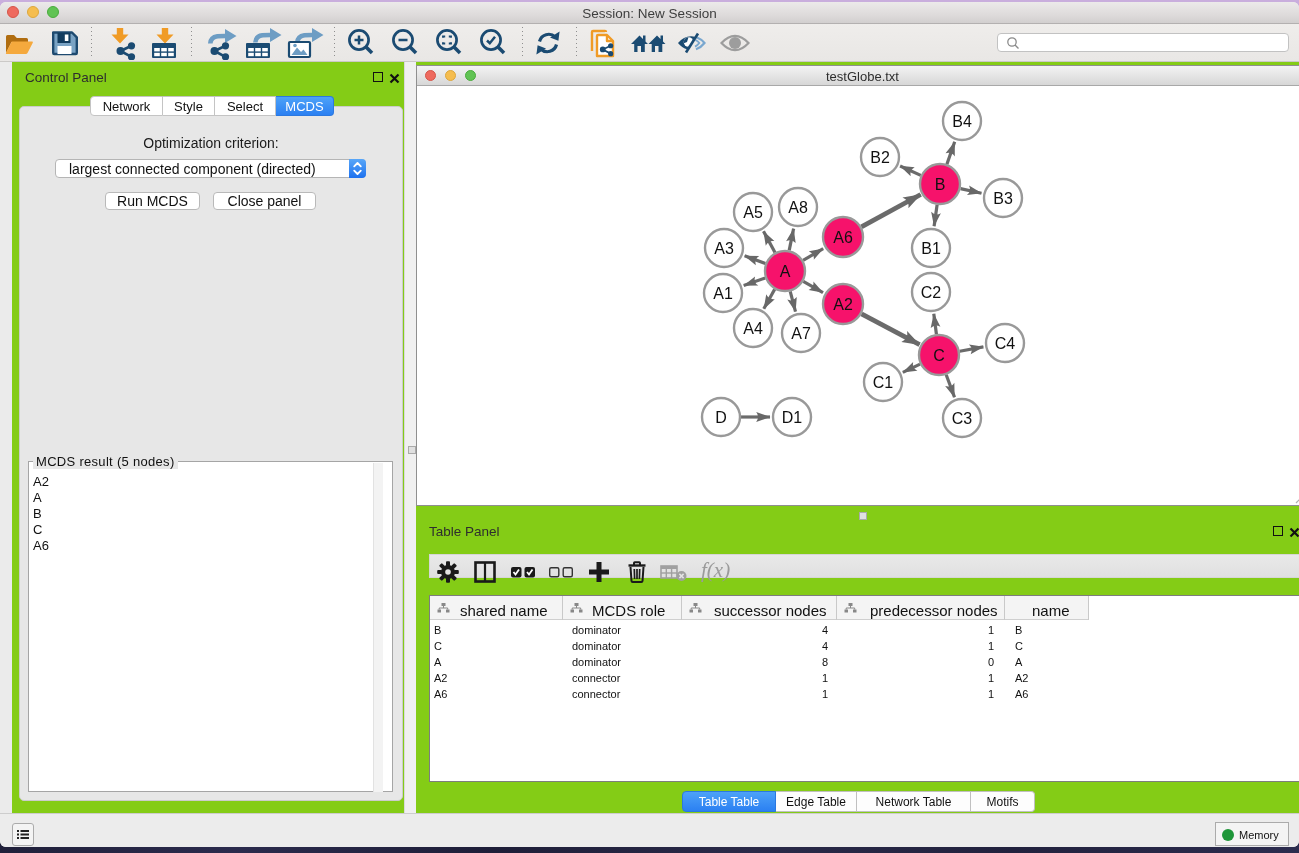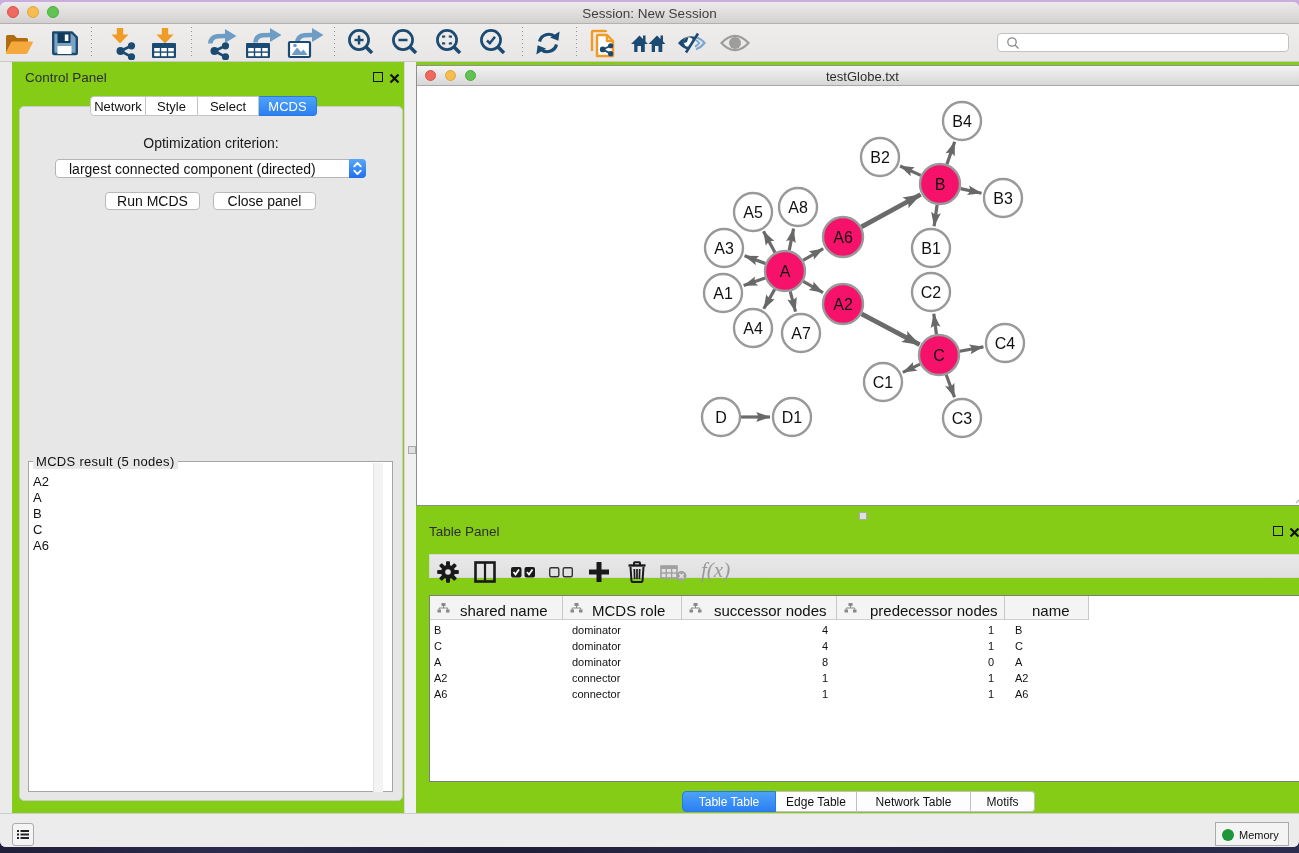--- a/index.html
+++ b/index.html
@@ -248,21 +248,21 @@
     </div>
   </div>
   <div id="main">
     <div id="cp-title">Control Panel</div>
     <div class="paneico-box" style="left:361px; top:10px;"></div>
     <div style="position:absolute;left:377px;top:8px;width:11px;height:11px"><svg width="11" height="11" viewBox="0 0 11 11">
           <path d="M1.5 1.5 L9.5 9.5 M9.5 1.5 L1.5 9.5" stroke="#111" stroke-width="2.2"></path>
         </svg></div>
     <div id="cp-body"></div>
     <div id="cp-tabs">
-      <div class="seg first" style="width:56px">Network</div>
+      <div class="seg first" style="width:73px">Network</div>
       <div class="seg" style="width:52px">Style</div>
       <div class="seg" style="width:61px">Select</div>
       <div class="seg last sel" style="width:58px">MCDS</div>
     </div>
     <div id="combo">
       <div class="cb-text">largest connected component (directed)</div>
       <div class="cb-btn">
         <svg width="17" height="19" viewBox="0 0 17 19">
           <path d="M5.2 7.4 L8.5 4 L11.8 7.4" fill="none" stroke="#fff" stroke-width="1.8" stroke-linecap="round" stroke-linejoin="round"></path>
           <path d="M5.2 11.6 L8.5 15 L11.8 11.6" fill="none" stroke="#fff" stroke-width="1.8" stroke-linecap="round" stroke-linejoin="round"></path>

